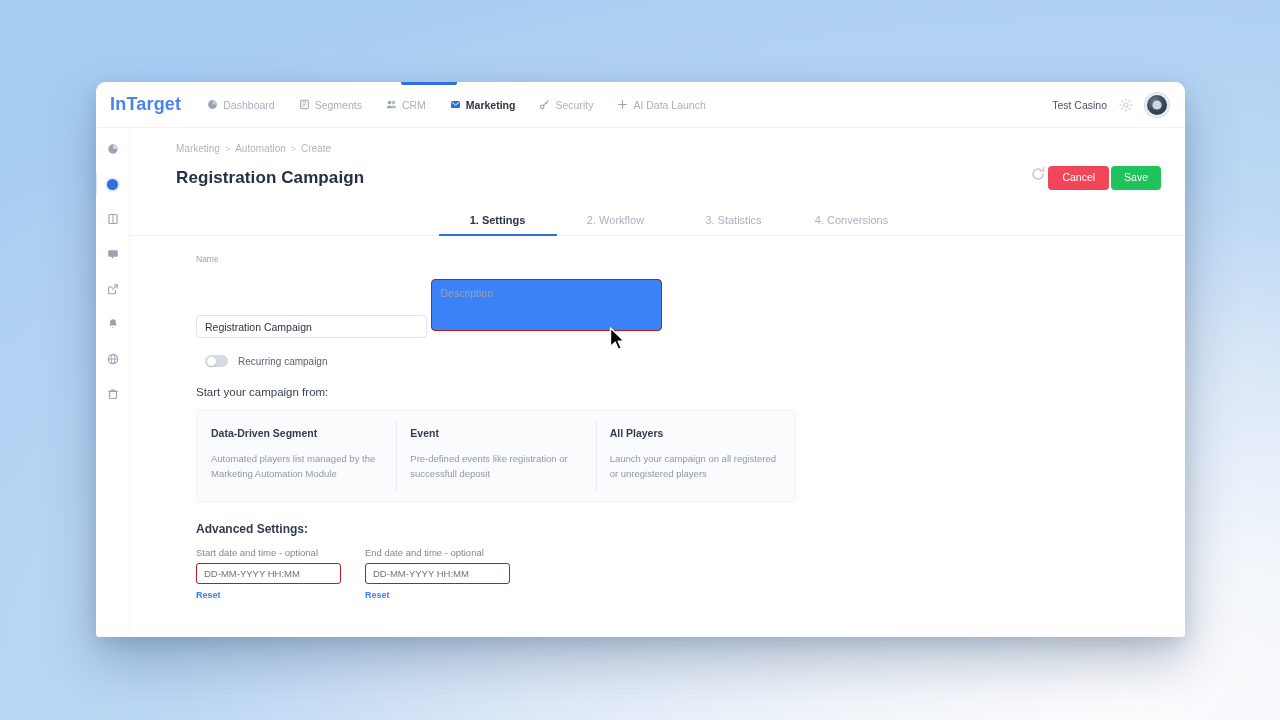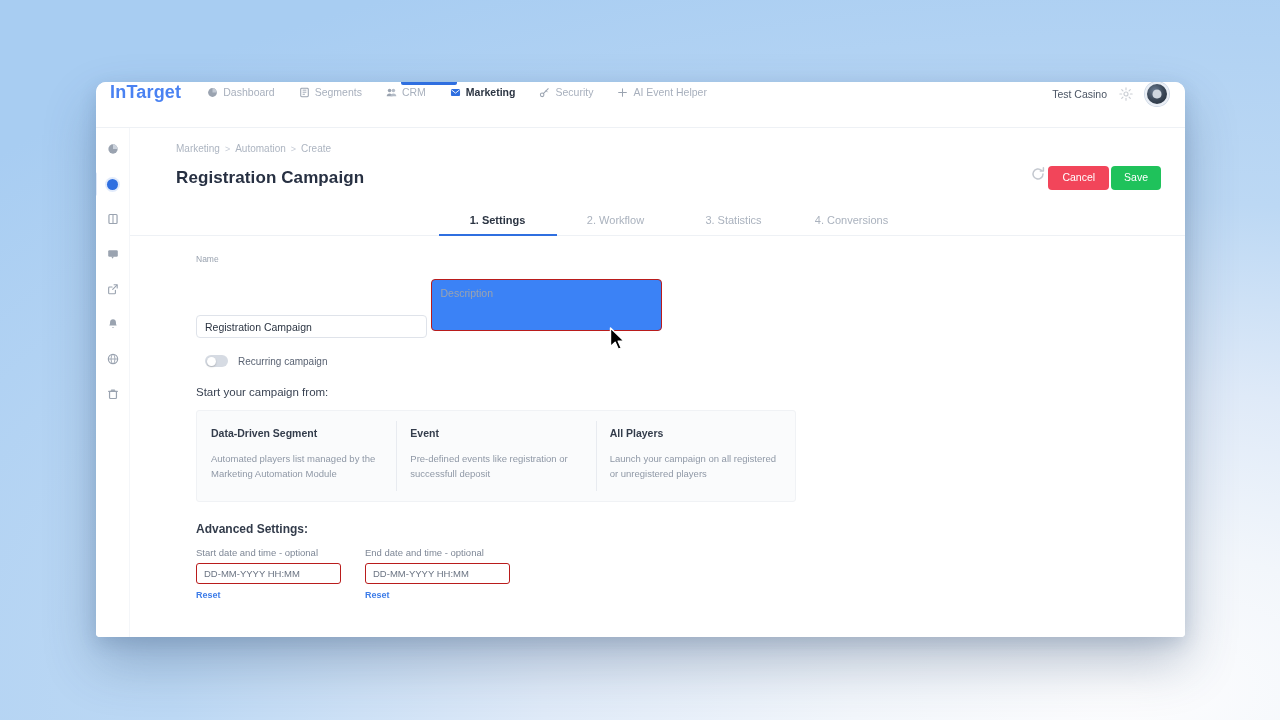--- a/index.html
+++ b/index.html
@@ -21,21 +21,21 @@
     background: #ffffff;
     border-radius: 10px 10px 4px 4px;
     box-shadow: 0 26px 52px rgba(40,70,110,.30), 0 6px 18px rgba(40,70,110,.16);
     overflow: hidden;
   }
 
   
   #topnav {
     position: relative;
     height: 46px;
-    display: flex; align-items: flex-start;
+    display: flex; align-items: center;
     background: #ffffff;
     border-bottom: 1px solid #eef1f5;
     padding: 0 16px 0 14px;
   }
   #logo {
     font-size: 18px; font-weight: 700; letter-spacing: .2px;
     color: #4a82f2; margin-right: 24px; white-space: nowrap;
   }
   .nav-items { display: flex; align-items: center; gap: 20px; }
   .nav-item {
@@ -271,21 +271,21 @@
         <span>Security</span>
       </div>
 
       <div class="nav-item">
         <span class="nav-ic">
           <svg viewBox="0 0 16 16">
               <line x1="8" y1="2.4" x2="8" y2="13.6" stroke="#9aa3b0" stroke-width="1.5" stroke-linecap="round"></line>
               <line x1="2.4" y1="8" x2="13.6" y2="8" stroke="#9aa3b0" stroke-width="1.5" stroke-linecap="round"></line>
             </svg>
         </span>
-        <span>AI Event Helper</span>
+        <span>AI Data Launch</span>
       </div>
 
     </div>
 
     <div id="nav-right">
       <div id="tenant-name">Test Casino</div>
       <div id="gear">
         <svg viewBox="0 0 16 16">
             <circle cx="8" cy="8" r="2.3" fill="none" stroke="#8a93a1" stroke-width="1.3"></circle>
             <g stroke="#8a93a1" stroke-width="1.3" stroke-linecap="round">

